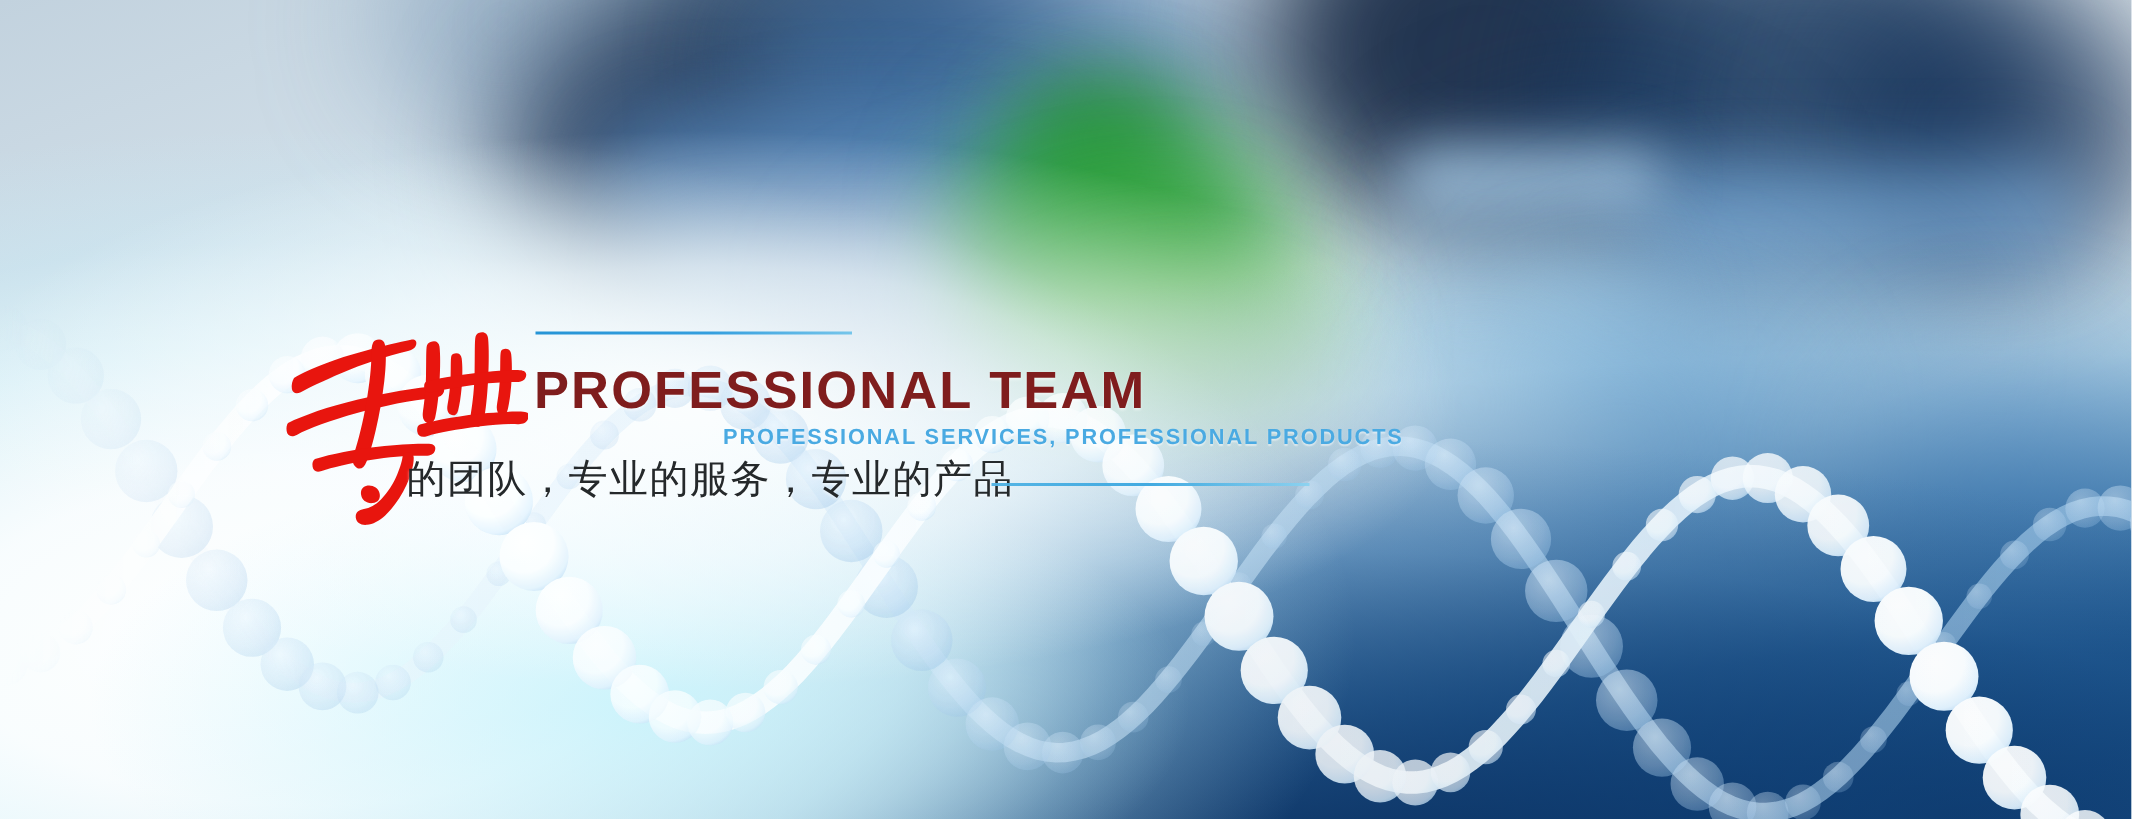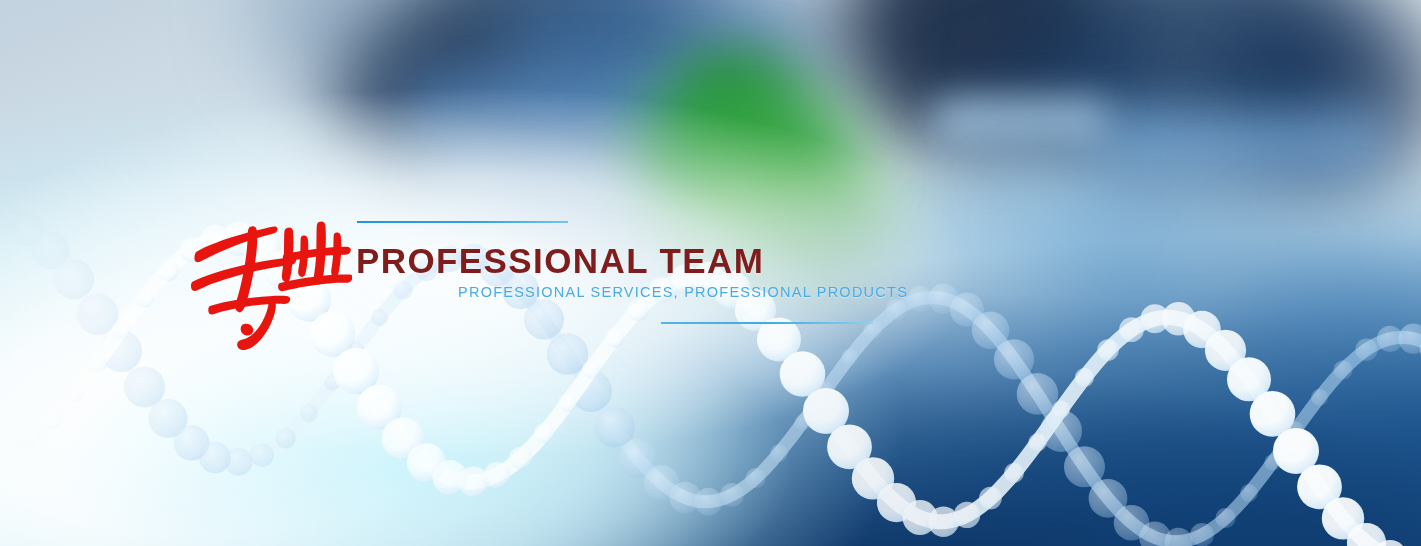--- a/index.html
+++ b/index.html
@@ -114,22 +114,22 @@
     position:absolute; left:356px; top:243px;
     font-size:35px; font-weight:bold;
     letter-spacing:1.4px;
     color:#7f1d1d;
     line-height:1;
     white-space:nowrap;
     text-shadow:0 1px 2px rgba(255,255,255,.55);
   }
 
   #subheading {
-    position:absolute; left:458px; top:285px;
-    font-size:14.5px; font-weight:normal;
+    position:absolute; left:482px; top:285px;
+    font-size:14.5px; font-weight:bold;
     letter-spacing:1.25px;
     color:#4aaae2;
     line-height:1;
     white-space:nowrap;
     text-shadow:0 1px 1px rgba(255,255,255,.5);
   }
 
   #cn-tagline {
     position:absolute; left:271px; top:306px;
     font-size:26px; font-weight:normal;
@@ -492,17 +492,18 @@
                  C166.5 68.8 167 70.8 166 73.4 C165 76 162.4 77 159 76.8
                  C153 76.5 144 77 133 78.4 C119 80.2 106 82.6 98.6 84.8
                  C95 85.9 92.6 84.6 92.2 81.8 C91.8 79.2 92.6 77.5 94 77 Z"></path>
       </g>
     </svg>
 
     <div id="heading">PROFESSIONAL TEAM</div>
 
     <div id="subheading">PROFESSIONAL SERVICES, PROFESSIONAL PRODUCTS</div>
 
+    <div id="cn-tagline">的团队，专业的服务，专业的产品</div>
 
     <div class="rule" id="rule-bottom"></div>
   </div>
 
 </div>
 
 </body></html>

